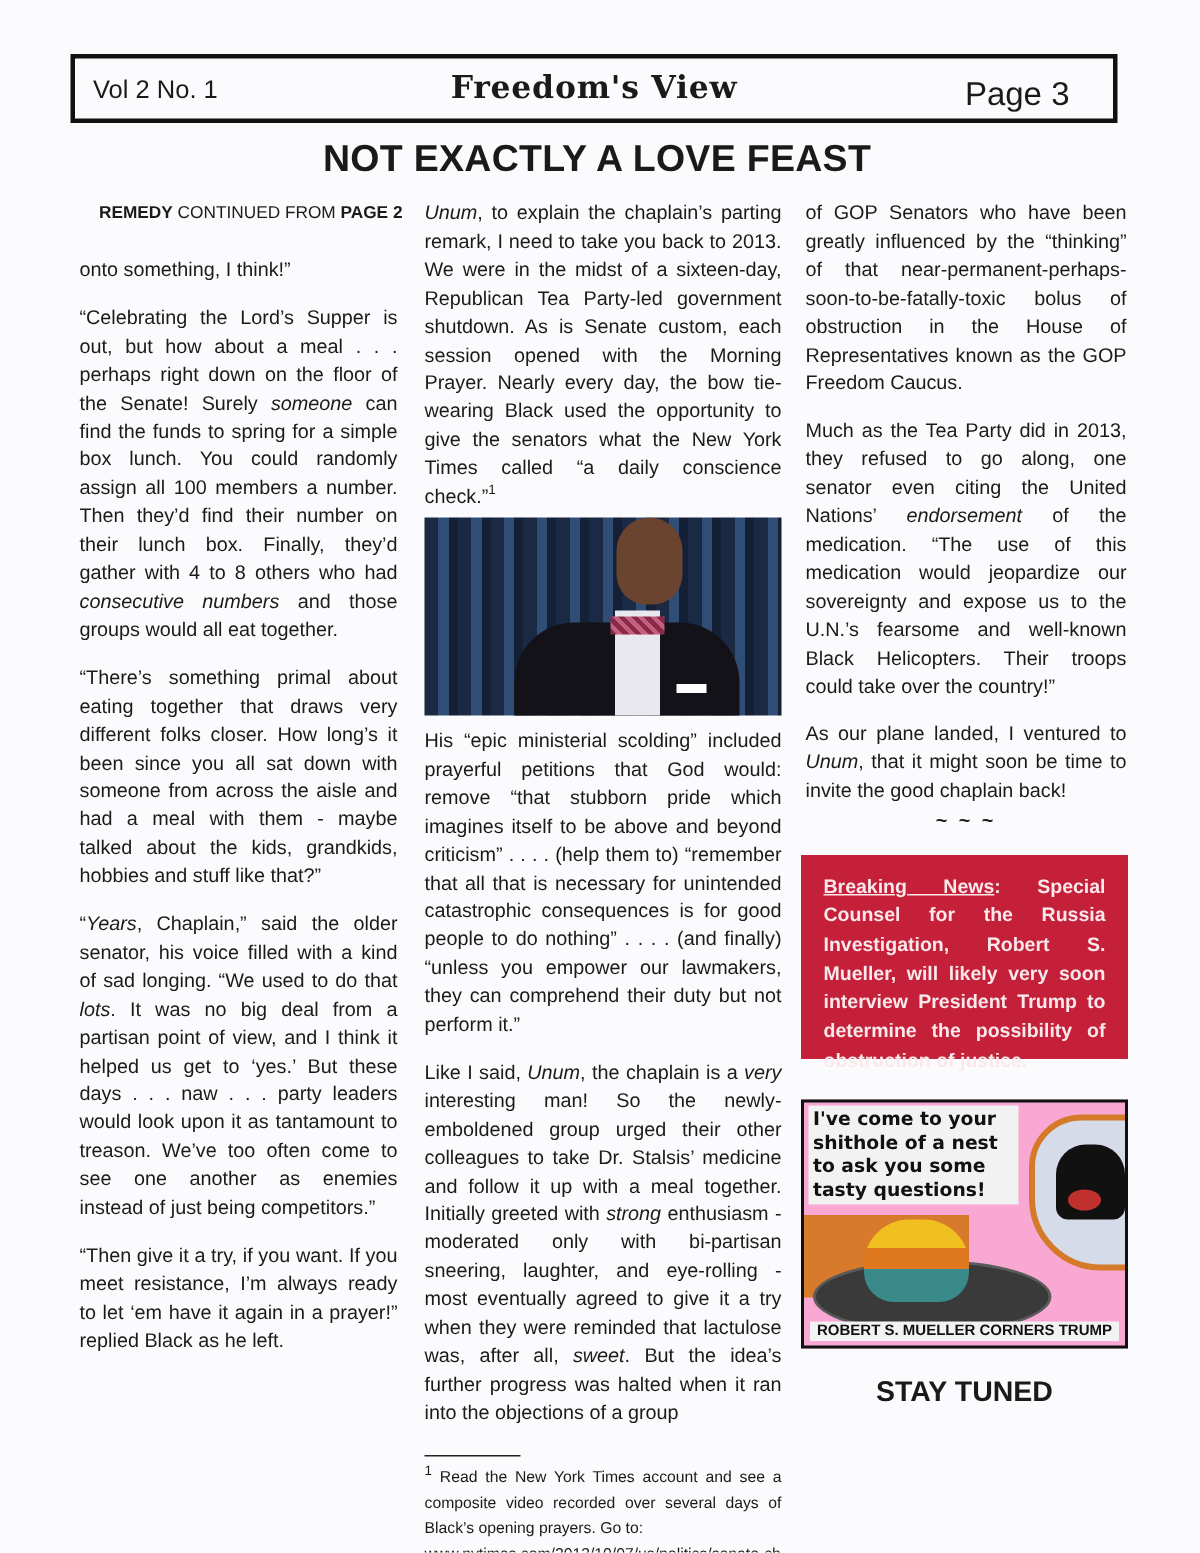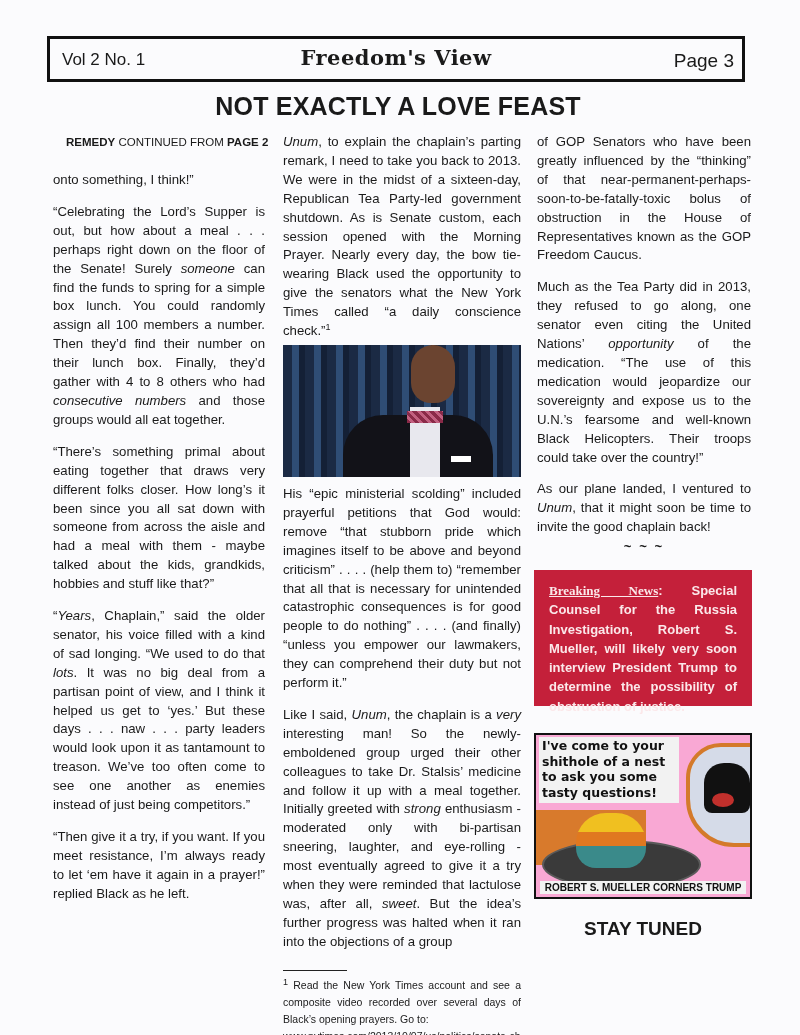--- a/index.html
+++ b/index.html
@@ -7,21 +7,21 @@
     width: 800px; height: 1035px; background: #fbfbfd; position: relative; overflow: hidden;
     font-family: "Liberation Sans", sans-serif; color: #1a1a1a;
   }
   .masthead {
     position: absolute; left: 47px; top: 36px; width: 692px; height: 40px;
     border: 3px solid #111; box-sizing: content-box; background: #fbfbfd;
   }
   .masthead .vol { position: absolute; left: 12px; top: 11px; font-size: 17px; }
   .masthead .title { position: absolute; left: 0; right: 0; top: 6px; text-align: center;
     font-family: "DejaVu Serif", serif; font-weight: bold; font-size: 21px; letter-spacing: 0.5px; }
-  .masthead .page { position: absolute; right: 8px; top: 11px; font-size: 19px; }
+  .masthead .page { position: absolute; right: 29px; top: 11px; font-size: 22px; }
   .headline { position: absolute; left: 0; right: 4px; top: 92px; text-align: center;
     font-weight: bold; font-size: 25px; letter-spacing: 0.2px; }
   .col { position: absolute; font-size: 13.2px; line-height: 18.9px; text-align: justify; }
   .col p { margin: 0 0 13px 0; }
   .c1 { left: 53px; top: 171px; width: 212px; }
   .c2 { left: 283px; top: 133px; width: 238px; }
   .c3 { left: 537px; top: 133px; width: 214px; }
   .cont { position: absolute; left: 66px; top: 136px; font-size: 11.5px; }
   .cont b { font-weight: bold; }
   .photo { width: 238px; height: 132px; margin: 4px 0 8px 0; position: relative; overflow: hidden;
@@ -31,21 +31,21 @@
   .photo .bow { position: absolute; left: 124px; top: 66px; width: 36px; height: 12px; background: repeating-linear-gradient(45deg,#8a2a48 0 3px,#c26080 3px 6px); }
   .photo .head { position: absolute; left: 128px; top: 0px; width: 44px; height: 58px; background: #6b4430; border-radius: 22px 22px 20px 20px; }
   .photo .pocket { position: absolute; left: 168px; top: 111px; width: 20px; height: 6px; background: #fff; }
   .fn-rule { width: 64px; border-top: 1px solid #222; margin: 18px 0 6px 0; }
   .footnote { font-size: 10.5px; line-height: 17px; text-align: justify; }
   .footnote .url { text-align: left; word-break: break-all; }
   sup { font-size: 9px; line-height: 0; }
   .tilde { text-align: center; margin-top: -12px; letter-spacing: 2px; font-weight: bold; }
   .breaking { position: absolute; left: 534px; top: 570px; width: 218px; height: 136px; background: #c4203a;
     color: #fbe8ea; font-weight: bold; font-size: 13px; line-height: 19.3px; padding: 11px 15px 0 15px; box-sizing: border-box; text-align: justify; }
-  .breaking .lbl { text-decoration: underline; font-family: Liberation Serif, serif; }
+  .breaking .lbl { text-decoration: underline; }
   .cartoon { position: absolute; left: 534px; top: 733px; width: 218px; height: 166px; background: #f9a8d4; border: 2px solid #111; box-sizing: border-box; overflow: hidden; }
   .cartoon .orange { position: absolute; left: 0; top: 75px; width: 110px; height: 55px; background: #d87a2c; }
   .cartoon .bubble { position: absolute; left: 3px; top: 2px; width: 140px; height: 66px; background: #f2f2f2;
     font-family: "DejaVu Sans", sans-serif; font-weight: bold; font-size: 12.5px; line-height: 15.5px; padding: 1px 3px; box-sizing: border-box; color: #111; }
   .cartoon .window { position: absolute; left: 150px; top: 8px; width: 70px; height: 96px; border-radius: 35px 0 0 48px; background: #d5dbe8; border: 4px solid #d47a2a; }
   .cartoon .cat { position: absolute; left: 168px; top: 28px; width: 46px; height: 50px; background: #111; border-radius: 20px 20px 8px 8px; }
   .cartoon .nose { position: absolute; left: 176px; top: 58px; width: 22px; height: 14px; background: #c0302c; border-radius: 50%; }
   .cartoon .nest { position: absolute; left: 6px; top: 105px; width: 155px; height: 45px; background: #3a3a3a; border-radius: 50%; border: 2px solid #5a5a5a; }
   .cartoon .bird { position: absolute; left: 40px; top: 78px; width: 70px; height: 55px; background: linear-gradient(180deg, #f0c020 0 35%, #e07820 35% 60%, #3a8a8a 60%); border-radius: 30px 30px 20px 20px; }
   .cartoon .caption { position: absolute; left: 4px; bottom: 3px; width: 206px; background: #f2f2f2; font-weight: bold;
@@ -89,21 +89,21 @@
   <p><span>Like I said, </span><i>Unum</i><span>, the chaplain is a </span><i>very</i><span> interesting man!  So the newly-emboldened group urged their other colleagues to take Dr. Stalsis’ medicine and follow it up with a meal together. Initially greeted with </span><i>strong</i><span> enthusiasm - moderated only with bi-partisan sneering, laughter, and eye-rolling - most eventually agreed to give it a try when they were reminded that lactulose was, after all, </span><i>sweet</i><span>. But the idea’s further progress was halted when it ran into the objections of a group</span></p>
   <div class="fn-rule"></div>
   <div class="footnote">
     <sup>1</sup><span> Read the New York Times account and see a composite video recorded over several days of Black’s opening prayers. Go to:</span>
     <div class="url">www.nytimes.com/2013/10/07/us/politics/senate-chaplain-shows-his-disapproval-during-morning-prayer</div>
   </div>
 </div>
 
 <div class="col c3">
   <p>of GOP Senators who have been greatly influenced by the “thinking” of that near-permanent-perhaps-soon-to-be-fatally-toxic bolus of obstruction in the House of Representatives known as the GOP Freedom Caucus.</p>
-  <p><span>Much as the Tea Party did in 2013, they refused to go along, one senator even citing the United Nations’ </span><i>opportunity</i><span> of the medication. “The use of this medication would jeopardize our sovereignty and expose us to the U.N.’s fearsome and well-known Black Helicopters. Their troops could take over the country!”</span></p>
+  <p><span>Much as the Tea Party did in 2013, they refused to go along, one senator even citing the United Nations’ </span><i>endorsement</i><span> of the medication. “The use of this medication would jeopardize our sovereignty and expose us to the U.N.’s fearsome and well-known Black Helicopters. Their troops could take over the country!”</span></p>
   <p><span>As our plane landed, I ventured to </span><i>Unum</i><span>, that it might soon be time to invite the good chaplain back!</span></p>
   <div class="tilde">~ ~ ~</div>
 </div>
 
 <div class="breaking">
   <span class="lbl">Breaking News</span><span>:  Special Counsel for the Russia Investigation, Robert S. Mueller, will likely very soon interview President Trump to determine the possibility of obstruction of justice.</span>
 </div>
 
 <div class="cartoon">
   <div class="orange"></div>

